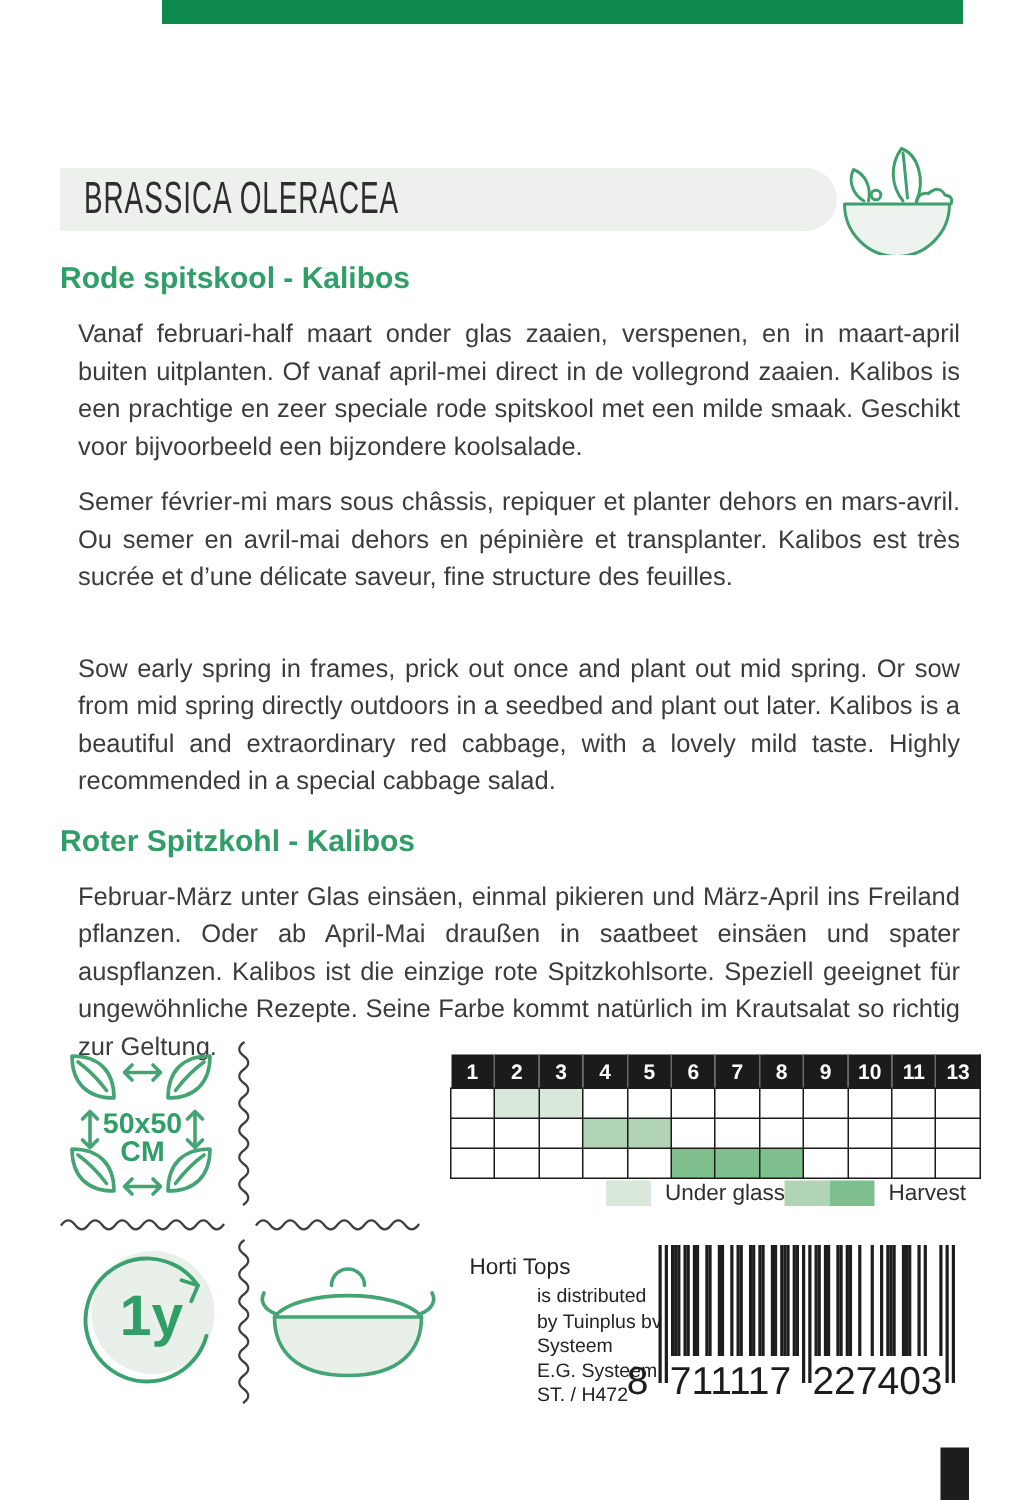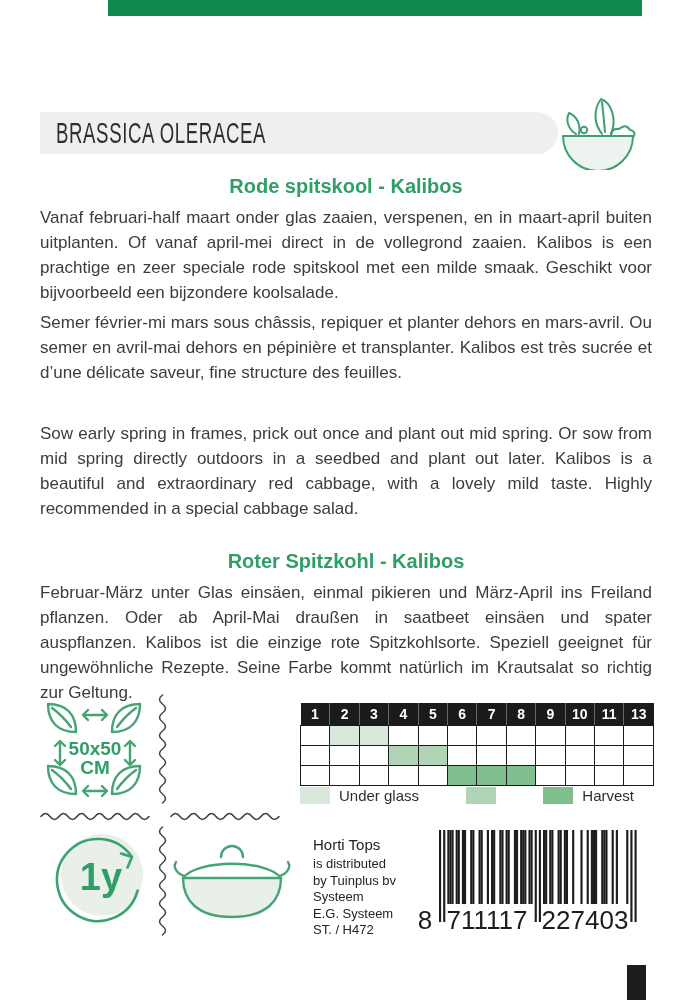--- a/index.html
+++ b/index.html
@@ -16,52 +16,52 @@
 
   .title-band{position:absolute;left:40px;top:112px;width:518px;height:42px;
               background:#eef0ee;border-radius:0 21px 21px 0;}
   .species{margin:0;font-size:30px;font-weight:400;color:#2e2e2e;line-height:42px;
            letter-spacing:1px;transform:scaleX(.62);transform-origin:16px 50%;
            padding-left:16px;white-space:nowrap;}
 
   .bowl{position:absolute;left:556px;top:96px;}
 
   .lang{position:absolute;left:40px;width:612px;}
-  .lang h2{margin:0 0 7px;font-size:20px;line-height:24px;font-weight:700;color:var(--green);text-align:center;}
-  .lang p{margin:0;font-size:17px;line-height:25px;color:var(--ink);text-align:justify;}
+  .lang h2{margin:0 0 7px;font-size:20px;line-height:24px;font-weight:700;color:var(--green);}
+  .lang p{margin:12px;font-size:17px;line-height:25px;color:var(--ink);text-align:justify;}
   .nl{top:174px}.fr{top:310px}.en{top:421px}.de{top:549px}
 
   .spacing-icon{position:absolute;left:40px;top:698px;}
   .si-text{font-size:19px;font-weight:700;fill:var(--green);font-family:"Liberation Sans",sans-serif;}
 
   .wave{position:absolute;}
   .wave path{fill:none;stroke:#3f3f3f;stroke-width:1.5;stroke-linecap:round;}
   .wh1{left:40px;top:812px}.wh2{left:170px;top:812px}
   .wv1{left:158px;top:694px}.wv2{left:158px;top:826px}
 
   .calendar{position:absolute;left:300px;top:703px;width:354px;}
   .calendar table{border-collapse:collapse;width:354px;table-layout:fixed;}
   .calendar th{background:var(--black);color:#fff;font-size:14px;font-weight:700;height:22px;
                text-align:center;border-right:1px solid #6a6a6a;border-bottom:1px solid var(--black);padding:0;}
   .calendar th:last-child{border-right:1px solid var(--black);}
   .calendar td{border:1px solid var(--black);height:19px;background:#fff;padding:0;}
 
-  .legend{position:absolute;left:300px;top:787px;width:334px;display:flex;
-          justify-content:space-between;align-items:center;}
+  .legend{position:absolute;left:310px;top:787px;width:334px;display:flex;
+          justify-content:flex-end;align-items:center;}
   .legend-item{display:flex;align-items:center;gap:9px;}
   .swatch{width:30px;height:17px;display:inline-block;}
   .legend-label{font-size:15px;color:#2e2e2e;}
 
   .oneyear{position:absolute;left:48px;top:830px;}
   .oy-text{font-size:38px;font-weight:700;fill:var(--green);font-family:"Liberation Sans",sans-serif;}
   .pot{position:absolute;left:172px;top:840px;}
 
   .distributor{position:absolute;left:313px;top:836px;color:#242424;}
   .dist-name{font-size:15px;font-weight:400;margin-bottom:3px;}
-  .dist-line{font-size:13px;line-height:16.5px;}
+  .dist-line{font-size:13px;line-height:16.5px;margin-left:45px;}
 
   .barcode{position:absolute;left:413px;top:828px;}
   .bc-num{font-size:26px;fill:#1d1d1d;font-family:"Liberation Sans",sans-serif;}
 
   .print-mark{position:absolute;left:627px;top:965px;width:19px;height:35px;background:#1d1d1d;}
 </style>
 </head>
 <body>
 
 <div class="page">

